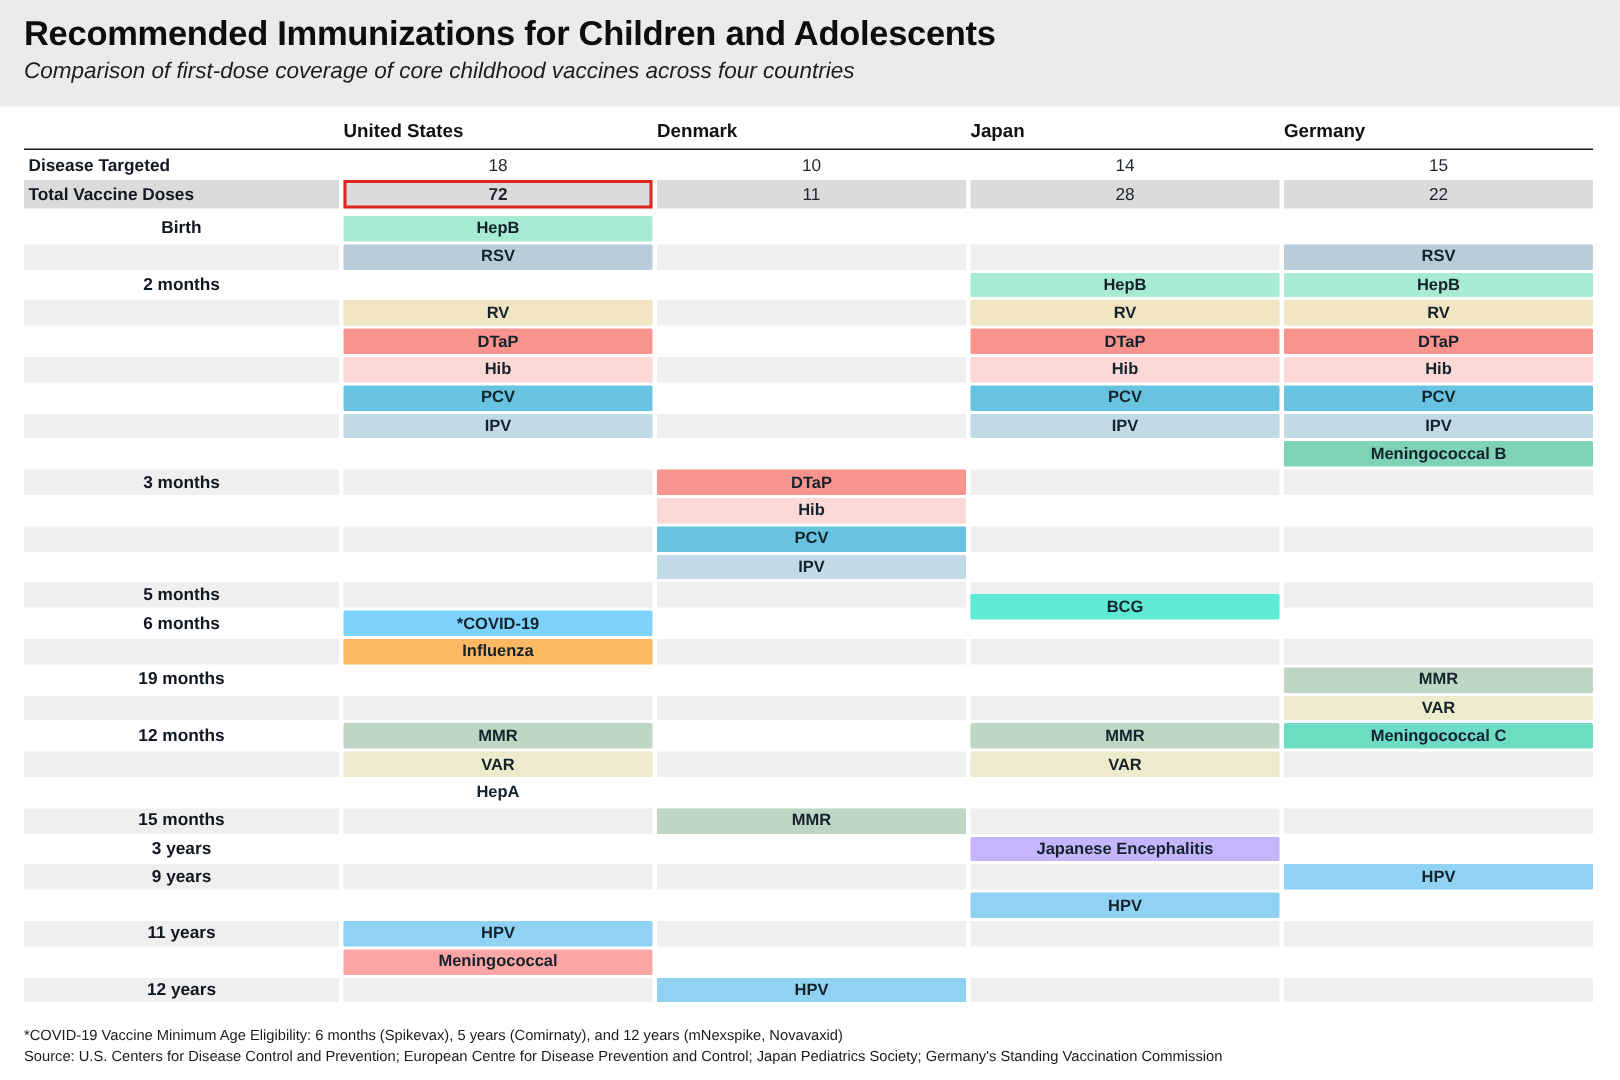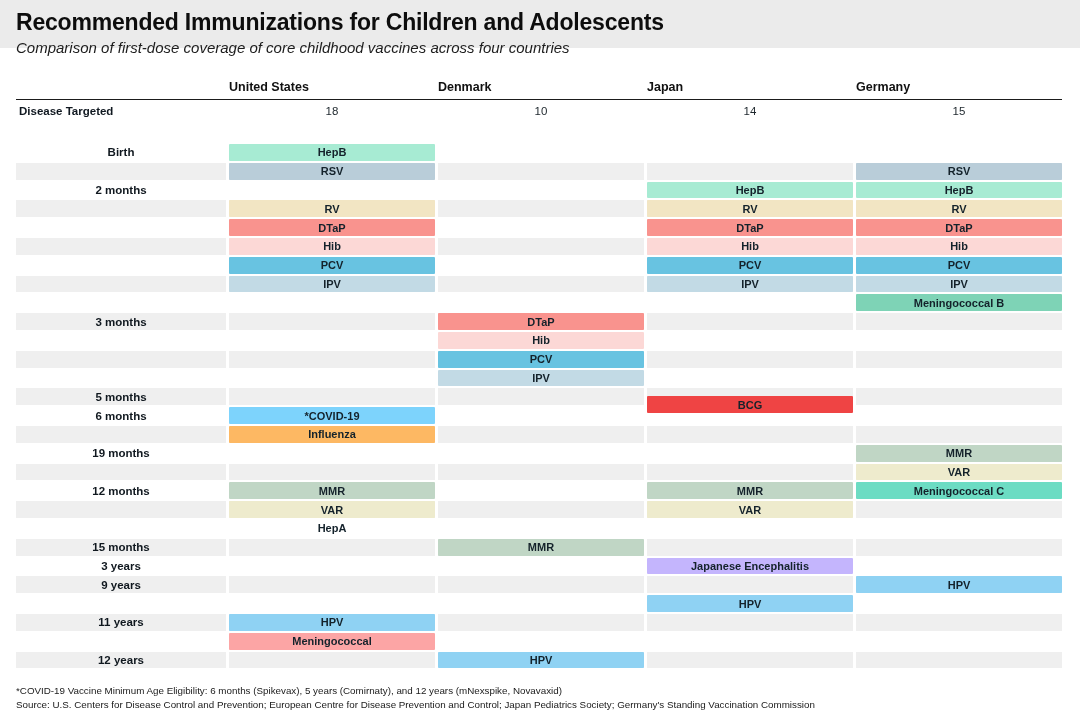--- a/index.html
+++ b/index.html
@@ -2,21 +2,21 @@
 <html><head>
 <meta charset="utf-8">
 <style>
   * { margin:0; padding:0; box-sizing:border-box; }
   html,body { background:#fff; }
   .page {
     position:relative; width:1080px; height:720px; background:#ffffff;
     font-family:"Liberation Sans", sans-serif; color:#14222b; overflow:hidden;
   }
   .masthead {
-    position:absolute; top:0; left:0; width:1080px; height:48px;
+    position:absolute; top:0; left:0; width:1080px; height:71px;
     background:#ebebeb; padding:9px 16px 0 16px;
   }
   .title { font-size:23px; font-weight:bold; color:#0d0d0d; letter-spacing:-0.2px; }
   .subtitle { font-size:15px; font-style:italic; color:#1c1c1c; margin-top:3px; }
 
   .grid-row {
     display:grid;
     grid-template-columns:210px 206px 206px 206px 206px;
     column-gap:3px;
     padding:0 0 0 16px;
@@ -70,20 +70,27 @@
 
   <div class="stats-block">
 
   <div class="grid-row stats-row">
         <div class="stats-label">Disease Targeted</div>
         <div class="stats-cell">18</div>
         <div class="stats-cell">10</div>
         <div class="stats-cell">14</div>
         <div class="stats-cell">15</div>
       </div>
+      <div class="grid-row stats-row shaded">
+        <div class="stats-label">Total Vaccine Doses</div>
+        <div class="stats-cell highlight">72</div>
+        <div class="stats-cell">11</div>
+        <div class="stats-cell">28</div>
+        <div class="stats-cell">22</div>
+      </div>
     </div>
 
   <div class="body-block">
 
   <div class="grid-row body-row">
         <div class="age-cell">Birth</div>
         <div class="pill-cell">
           <div class="pill" style="background: rgb(167, 235, 211);">HepB</div>
         </div>
         <div class="pill-cell"></div>
@@ -220,21 +227,21 @@
           <div class="pill" style="background: rgb(194, 218, 229);">IPV</div>
         </div>
         <div class="pill-cell"></div>
         <div class="pill-cell"></div>
       </div>
       <div class="grid-row body-row stripe">
         <div class="age-cell">5 months</div>
         <div class="pill-cell"></div>
         <div class="pill-cell"></div>
         <div class="pill-cell">
-          <div class="pill" style="background: #ef4444; margin-top: 16px;">BCG</div>
+          <div class="pill" style="background: #5eead4; margin-top: 16px;">BCG</div>
         </div>
         <div class="pill-cell"></div>
       </div>
       <div class="grid-row body-row">
         <div class="age-cell">6 months</div>
         <div class="pill-cell">
           <div class="pill" style="background: #7dd3fc;">*COVID-19</div>
         </div>
         <div class="pill-cell"></div>
         <div class="pill-cell"></div>

